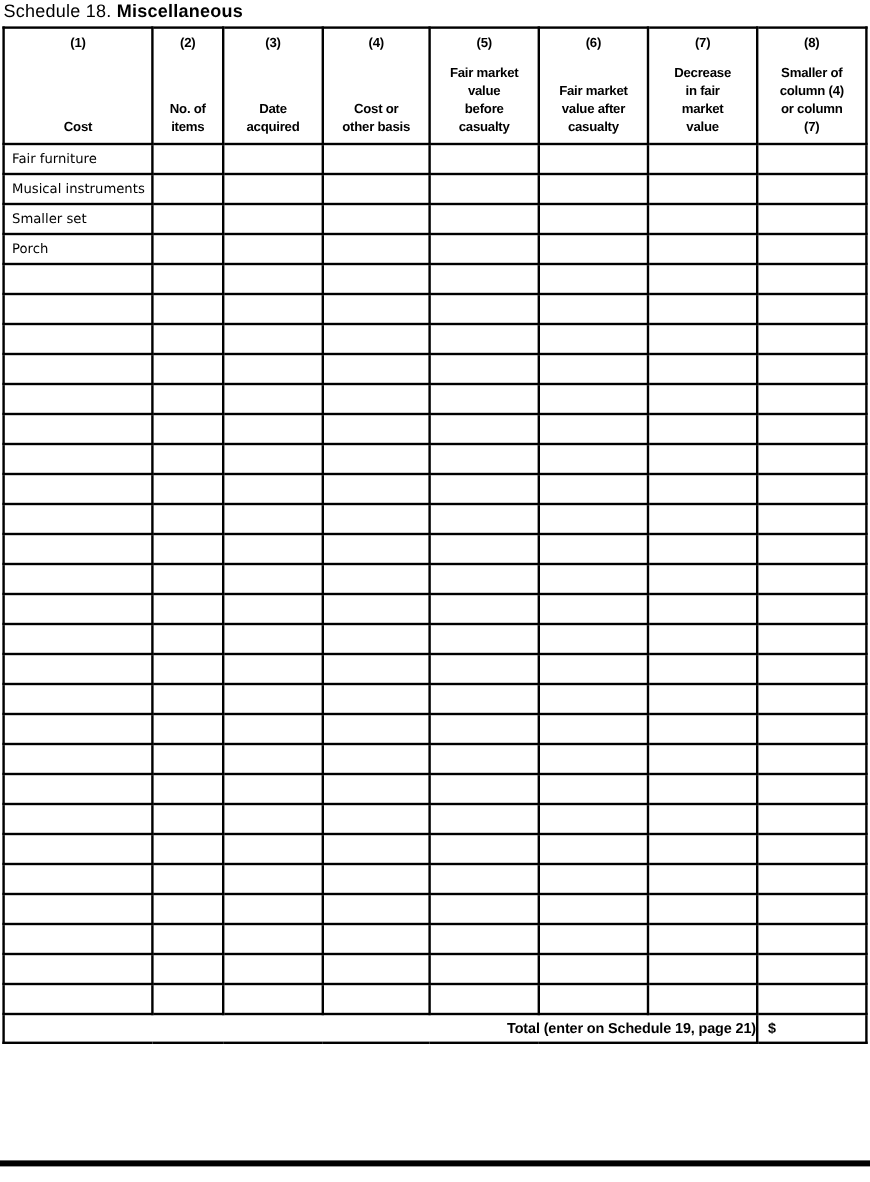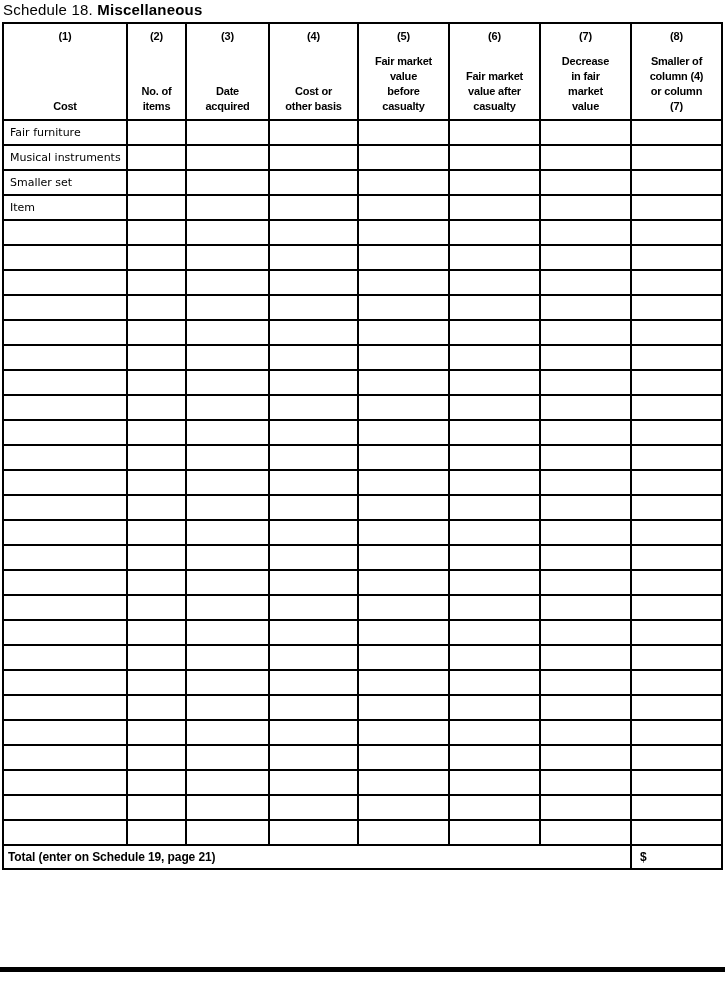--- a/index.html
+++ b/index.html
@@ -73,20 +73,21 @@
   }
   td.value-cell { vertical-align: middle; }
 
   tr.total-row { height: 24px; }
   td.total-label-cell {
     font-weight: bold;
     font-size: 12px;
     padding-left: 4px;
     vertical-align: middle;
     letter-spacing: -0.1px;
+    text-align: right;
   }
   td.total-amount-cell {
     font-weight: bold;
     font-size: 12px;
     padding-left: 8px;
     vertical-align: middle;
   }
   .bottom-rule {
     position: absolute;
     left: 0;
@@ -210,21 +211,21 @@
     <td class="item-cell">Smaller set</td>
     <td class="value-cell"></td>
     <td class="value-cell"></td>
     <td class="value-cell"></td>
     <td class="value-cell"></td>
     <td class="value-cell"></td>
     <td class="value-cell"></td>
     <td class="value-cell"></td>
   </tr>
         <tr class="data-row">
-    <td class="item-cell">Item</td>
+    <td class="item-cell">Porch</td>
     <td class="value-cell"></td>
     <td class="value-cell"></td>
     <td class="value-cell"></td>
     <td class="value-cell"></td>
     <td class="value-cell"></td>
     <td class="value-cell"></td>
     <td class="value-cell"></td>
   </tr>
         <tr class="data-row">
     <td class="item-cell"></td>

